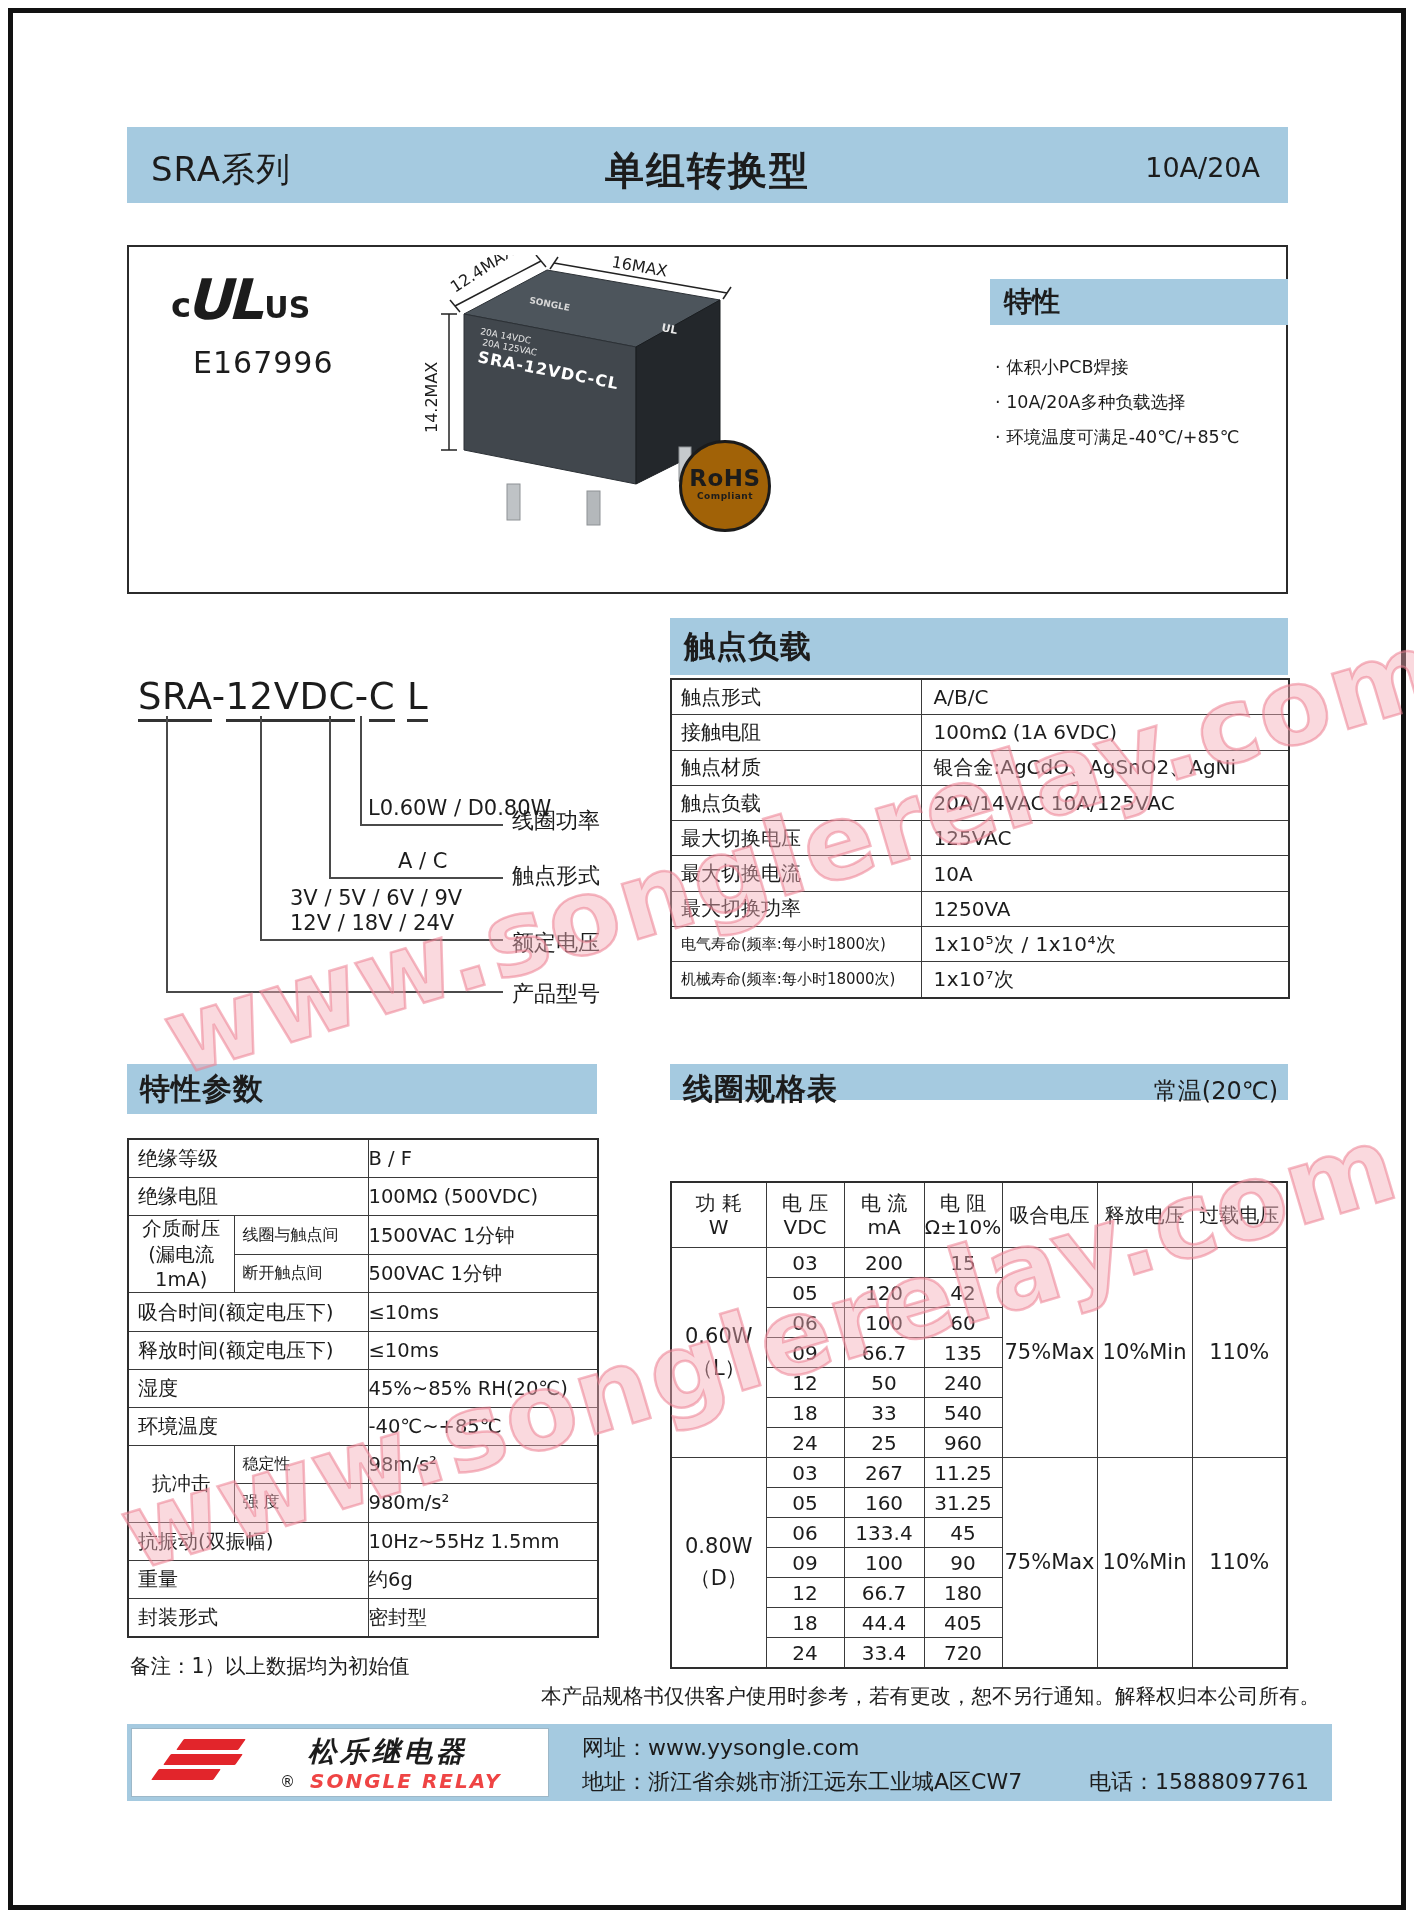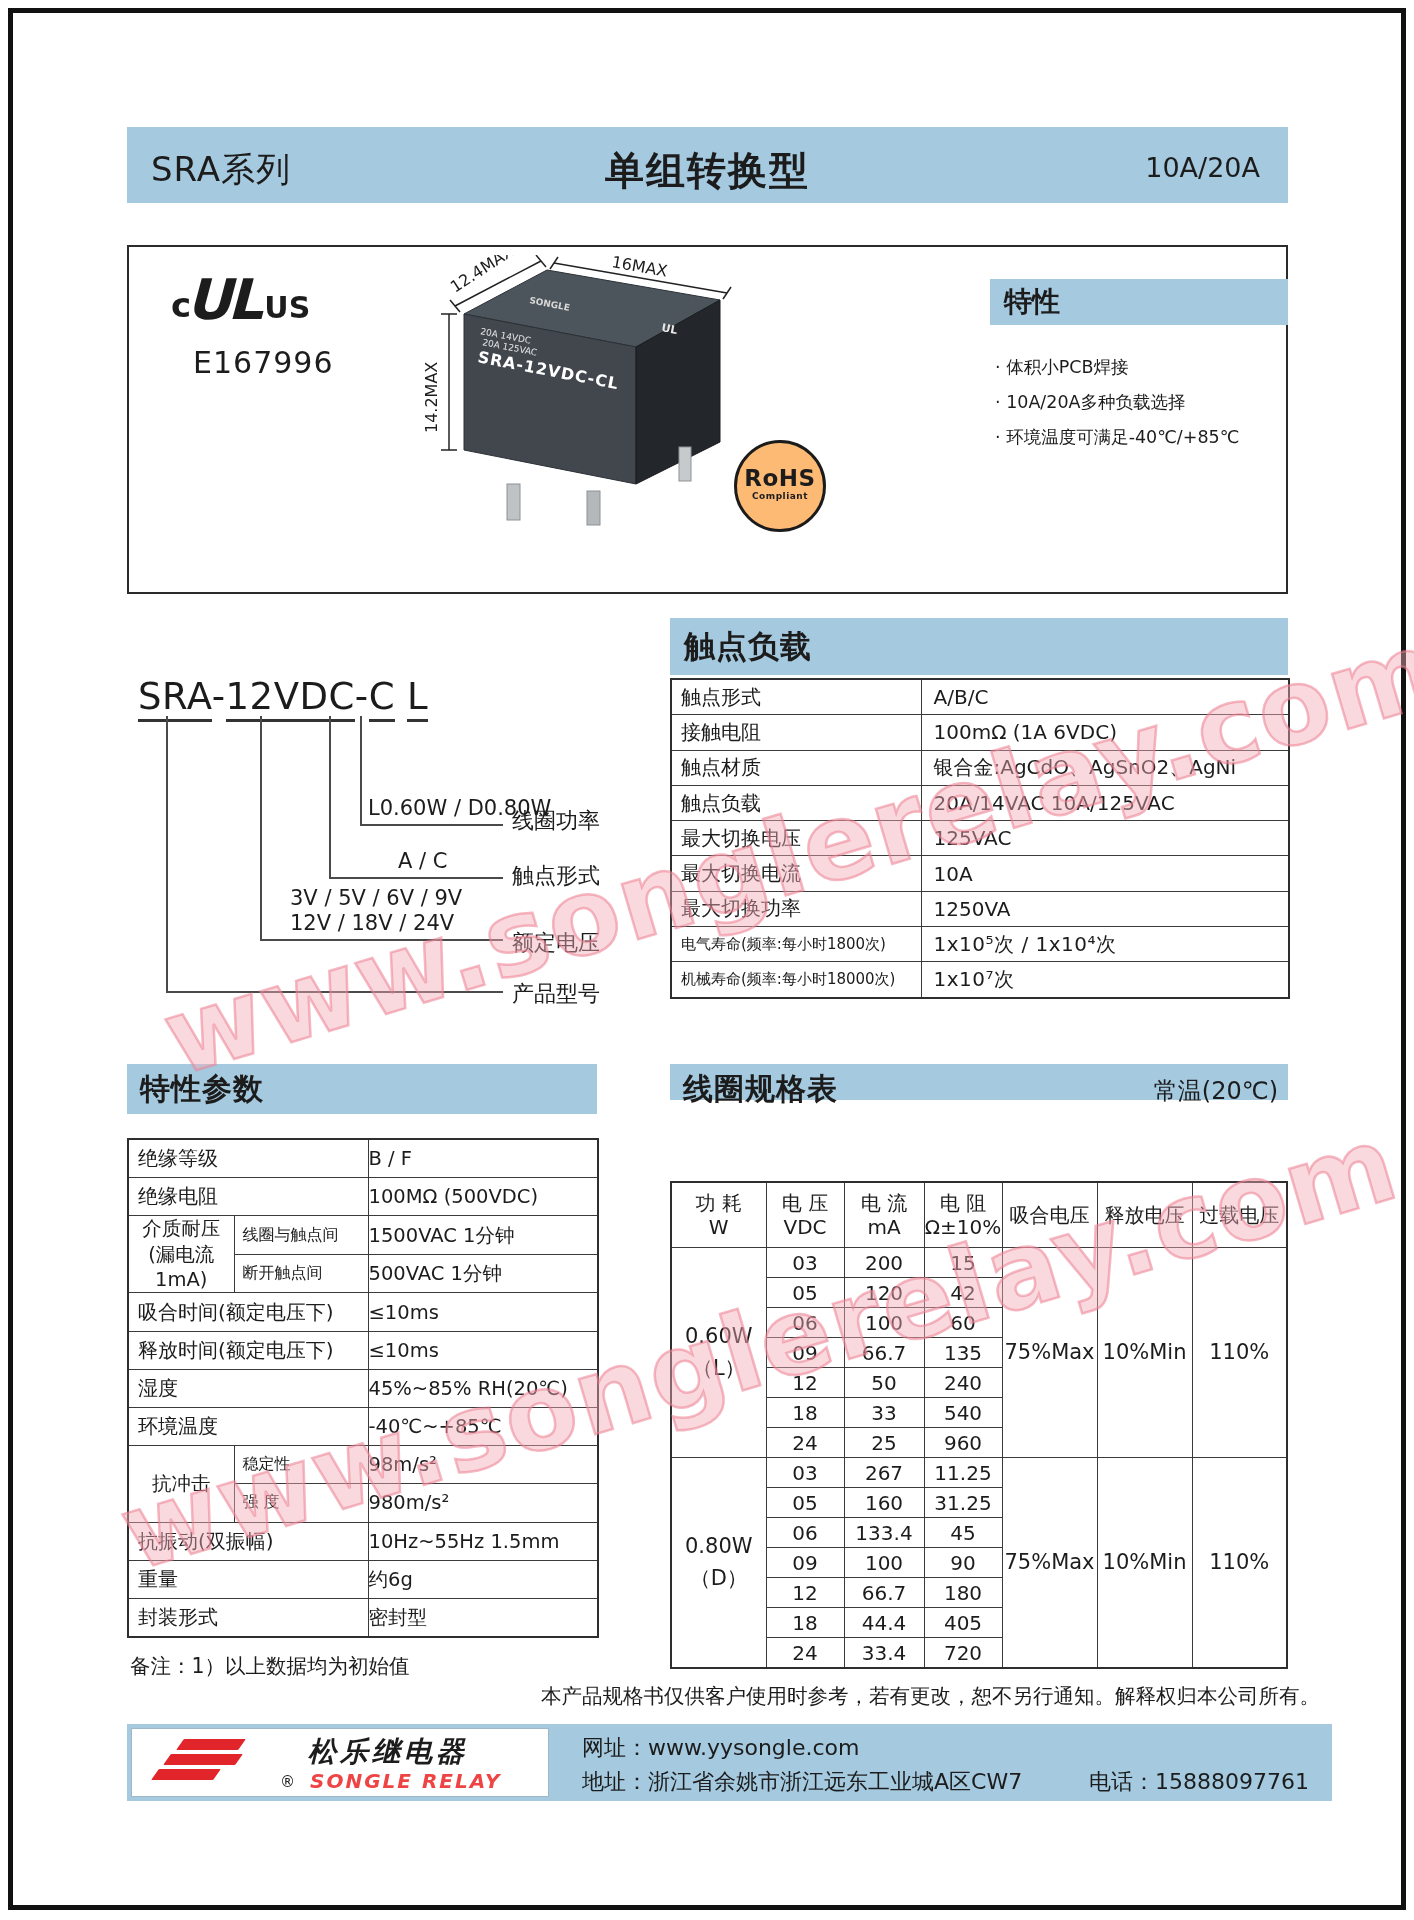--- a/index.html
+++ b/index.html
@@ -18,22 +18,22 @@
 
   
   .product-box { position:absolute; left:127px; top:245px; width:1161px; height:349px;
                  border:2px solid #2b2b2b; box-sizing:border-box; }
   .ul-logo { position:absolute; left:42px; top:28px; display:flex; align-items:flex-end; }
   .ul-c  { font-size:34px; font-weight:bold; }
   .ul-mark { font-size:56px; font-weight:900; font-style:italic; letter-spacing:-4px; line-height:0.9; transform:skewX(-4deg); }
   .ul-us { font-size:30px; font-weight:bold; }
   .ul-file { position:absolute; left:64px; top:98px; font-size:30px; letter-spacing:1px; }
   .relay-svg { position:absolute; left:250px; top:8px; }
-  .rohs { position:absolute; left:605px; top:193px; width:92px; height:92px; border:3px solid #1b1b1b;
-          border-radius:50%; box-sizing:border-box; text-align:center; background:#fdba74; }
+  .rohs { position:absolute; left:550px; top:193px; width:92px; height:92px; border:3px solid #1b1b1b;
+          border-radius:50%; box-sizing:border-box; text-align:center; background:#a16207; }
   .rohs-t1 { font-size:23px; font-weight:900; margin-top:22px; letter-spacing:0.5px; }
   .rohs-t2 { font-size:9px; font-weight:bold; letter-spacing:0.5px; }
   .features-band { left:861px; top:32px; width:298px; height:46px; }
   .features-title { font-size:28px; font-weight:bold; line-height:46px; padding-left:14px; }
   .feature-item { position:absolute; left:866px; font-size:17.5px; white-space:nowrap; }
   .f0 { top:108px; } .f1 { top:143px; } .f2 { top:178px; }
 
   
   .order-band   { left:127px; top:618px; width:470px; height:57px; }
   .contact-band { left:670px; top:618px; width:618px; height:57px; }

